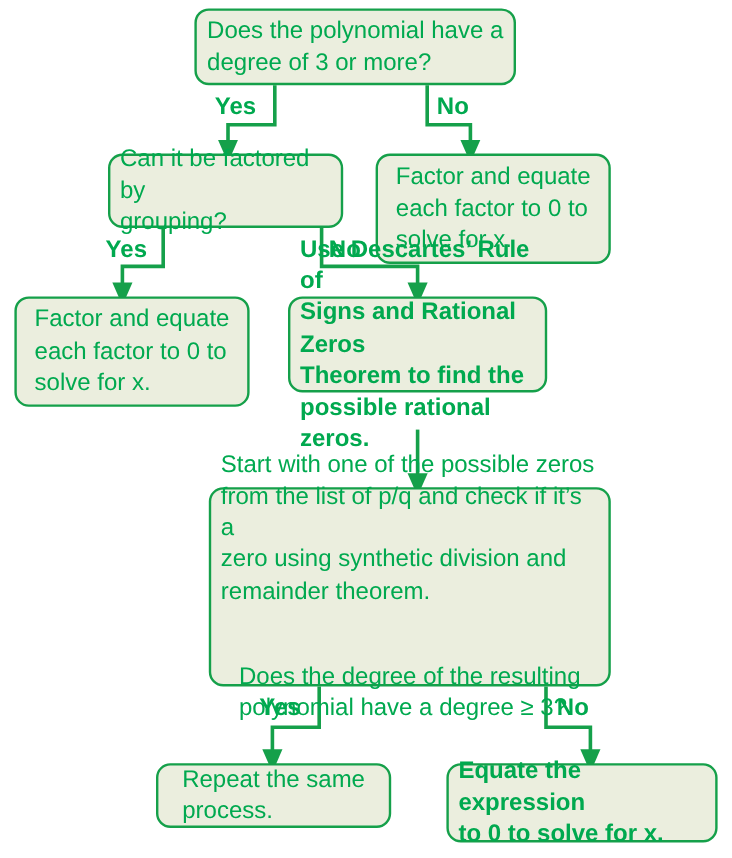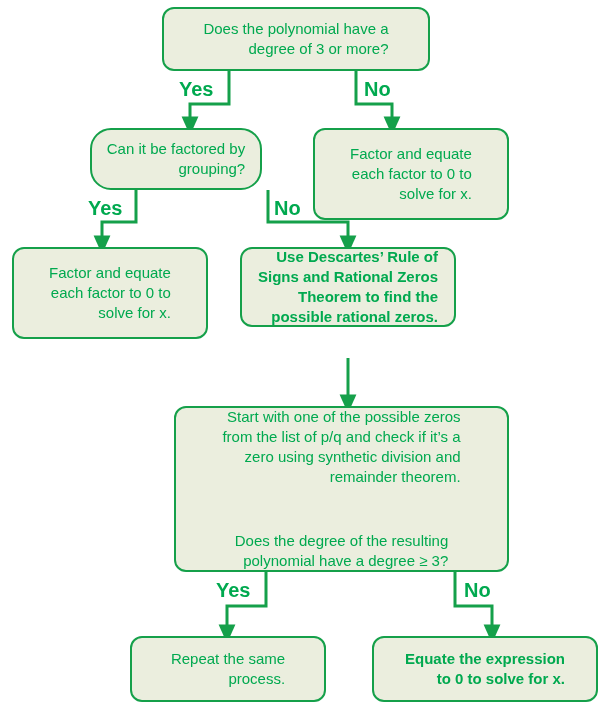--- a/index.html
+++ b/index.html
@@ -23,23 +23,23 @@
     height: 715px;
     pointer-events: none;
   }
   .node {
     position: absolute;
     box-sizing: border-box;
     background: #ebeede;
     border: 2px solid #15a04a;
     border-radius: 12px;
     color: #00a94f;
-    font-size: 15px;
+    font-size: 20px;
     line-height: 1.32;
-    text-align: right;
+    text-align: left;
     display: flex;
     flex-direction: column;
     align-items: center;
     justify-content: center;
     white-space: pre-line;
     padding: 4px 8px;
   }
   .node .para + .para {
     margin-top: 4px;
   }
@@ -79,21 +79,21 @@
 
       <path d="M455,572 L455,606 L492,606 L492,634" marker-end="url(#arrowhead)"></path>
     </g>
   </svg>
 
   <div class="node" style="left:162px; top:7px; width:268px; height:64px;">
     <span>Does the polynomial have a
 degree of 3 or more?</span>
   </div>
 
-  <div class="node" style="left:90px; top:128px; width:172px; height:62px;border-radius:21px;">
+  <div class="node" style="left:90px; top:128px; width:196px; height:62px;">
     <span>Can it be factored by
 grouping?</span>
   </div>
 
   <div class="node" style="left:313px; top:128px; width:196px; height:92px;">
     <span>Factor and equate
 each factor to 0 to
 solve for x.</span>
   </div>
 
@@ -112,21 +112,21 @@
 
   <div class="node" style="left:174px; top:406px; width:335px; height:166px;gap:41px;">
     <span class="para">Start with one of the possible zeros
 from the list of p/q and check if it’s a
 zero using synthetic division and
 remainder theorem.</span>
     <span class="para">Does the degree of the resulting
 polynomial have a degree ≥ 3?</span>
   </div>
 
-  <div class="node" style="left:130px; top:636px; width:196px; height:66px;">
+  <div class="node" style="left:130px; top:636px; width:196px; height:54px;">
     <span>Repeat the same
 process.</span>
   </div>
 
   <div class="node" style="left:372px; top:636px; width:226px; height:66px;font-weight:bold;">
     <span>Equate the expression
 to 0 to solve for x.</span>
   </div>
 
   <span class="edge-label" style="left:179px; top:79px;">Yes</span>

